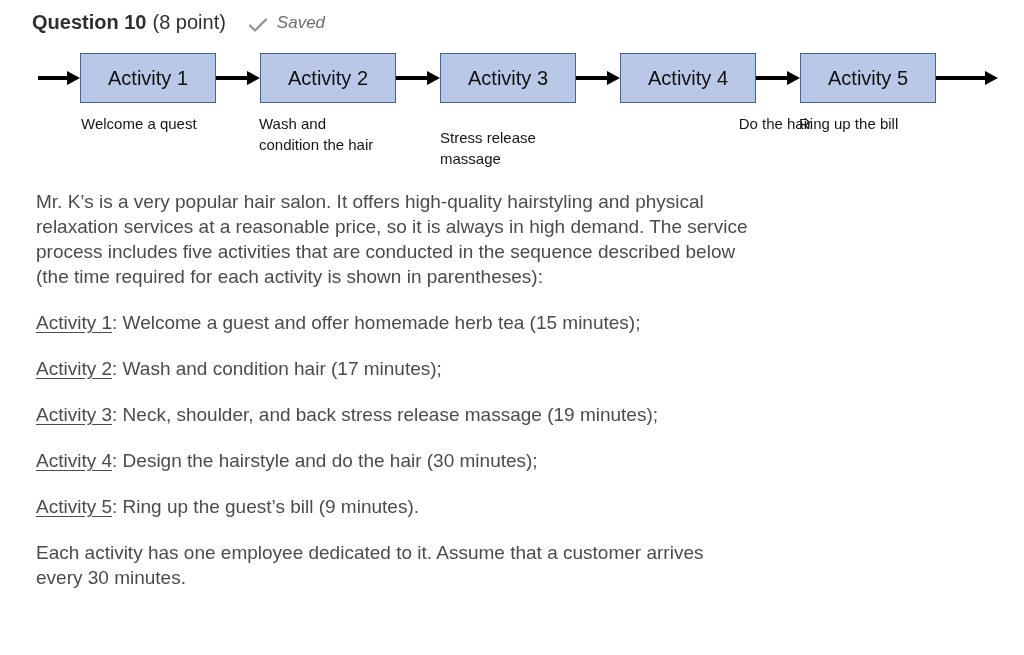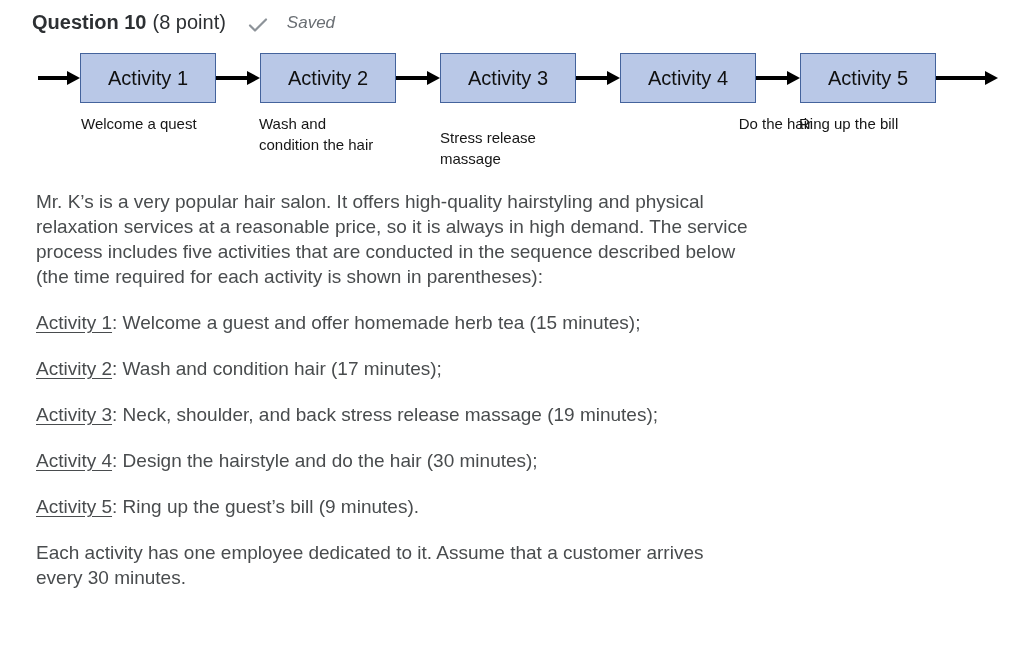--- a/index.html
+++ b/index.html
@@ -29,21 +29,21 @@
   .saved-group {
     display: flex;
     align-items: center;
     margin-left: 22px;
   }
   .check-icon { display: inline-block; width: 20px; height: 16px; }
   .saved-label {
     font-style: italic;
     font-size: 17px;
     color: #696e73;
-    margin-left: 19px;
+    margin-left: 9px;
   }
 
   
   .diagram {
     position: absolute;
     left: 0; top: 0;
     width: 1024px; height: 170px;
   }
   .flow-box {
     position: absolute;

